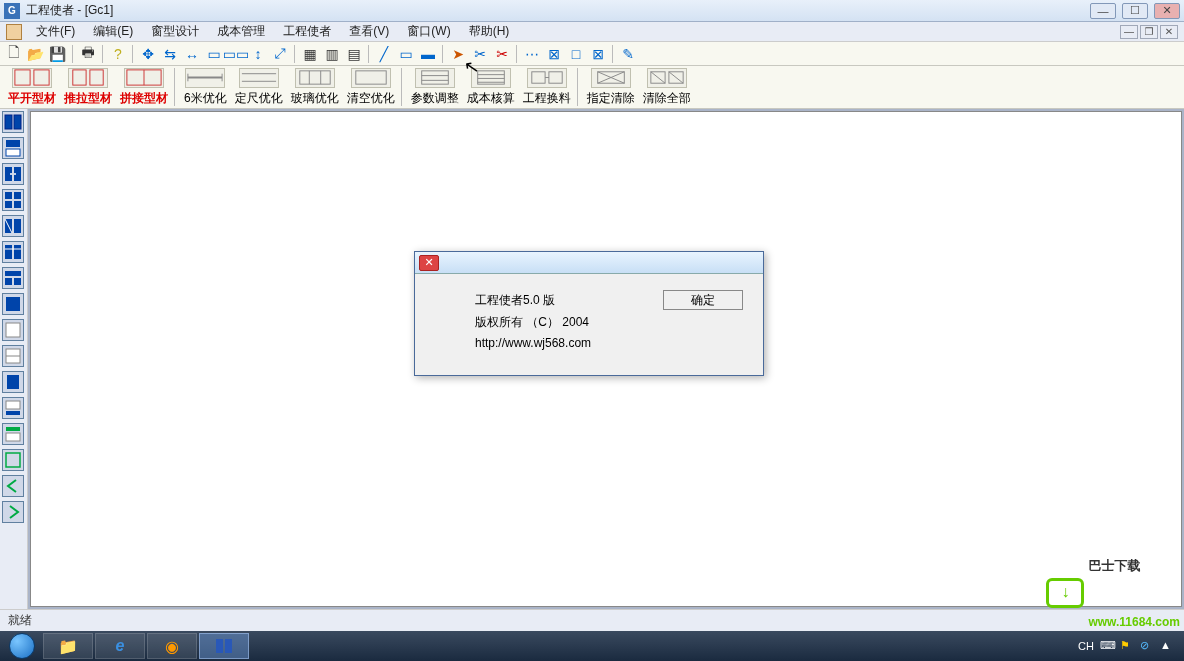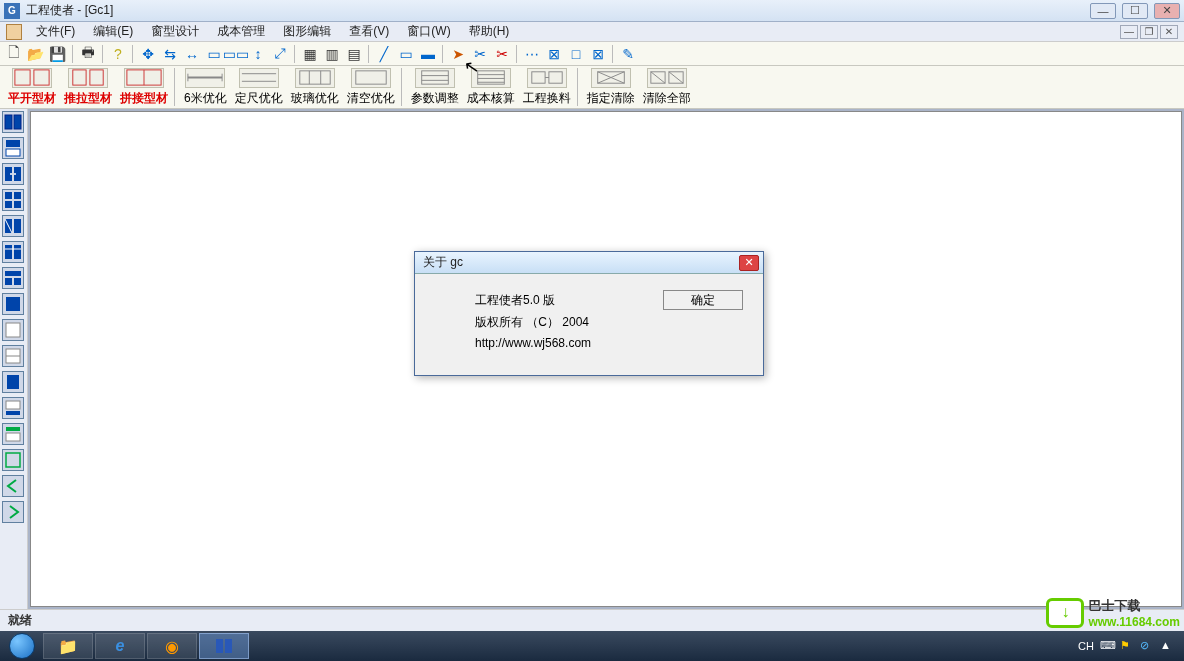--- a/index.html
+++ b/index.html
@@ -30,21 +30,21 @@
 .tb2-label { font-size: 12px; color:#000; white-space:nowrap;}
 .tb2-label.red { color:#d00; font-weight:bold;}
 .tb2-sep { width:4px; height:38px; border-left:1px solid #bbb; margin:0 2px;}
 
 .workspace { display:flex; height: calc(661px - 22px - 20px - 24px - 43px - 22px - 30px); background:#aab4c8;}
 .side-toolbar { width:28px; background:#e8ecf5; display:flex; flex-direction:column; padding:2px; gap:4px; border-right:1px solid #ccc;}
 .side-btn { width:22px; height:22px; background:#d0d8e8; border:1px solid #6080a0; display:flex; align-items:center; justify-content:center;}
 .side-btn svg { width:18px; height:18px;}
 .canvas { flex:1; background:#fff; margin:2px; border:1px solid #888; position:relative;}
 
-.status-bar { height:22px; background:#e8ecf5; border-top:1px solid #ccc; display:flex; align-items:center; padding:0 8px; font-size:12px; color:#333;font-weight:bold;}
+.status-bar { height:22px; background:#e8ecf5; border-top:1px solid #ccc; display:flex; align-items:center; padding:0 8px; font-size:12px; color:#333;}
 
 .taskbar { height:30px; background: linear-gradient(#3a4a5f, #1a2a3f); display:flex; align-items:center; padding:0 2px;}
 .start-btn { width:40px; height:28px; display:flex; align-items:center; justify-content:center;}
 .start-orb { width:26px; height:26px; border-radius:50%; background: radial-gradient(circle at 30% 30%, #7ac6ff, #1a6fc4); border:1px solid #0a3a6a;}
 .task-item { width:50px; height:26px; margin:0 1px; background:rgba(255,255,255,0.1); display:flex; align-items:center; justify-content:center; border:1px solid rgba(255,255,255,0.15);}
 .task-item.active { background:rgba(120,170,240,0.4); border:1px solid rgba(180,210,255,0.5);}
 .tray { margin-left:auto; display:flex; align-items:center; gap:6px; color:#fff; font-size:11px; padding-right:8px;}
 .tray-icon { width:14px; height:14px; display:inline-block;}
 
 .about-dialog { position:absolute; left:414px; top:251px; width:350px; background:#f0f0f0; border:1px solid #4a6a9a; box-shadow:2px 2px 8px rgba(0,0,0,0.3);}
@@ -52,21 +52,21 @@
 .about-title-text { flex:1; font-size:12px; color:#222; padding-left:4px;}
 .about-close { width:20px; height:16px; background:#d44; border:1px solid #a22; border-radius:2px; display:flex; align-items:center; justify-content:center; color:#fff; font-size:11px;}
 .about-body { padding:16px 20px 20px 60px; font-size:12px; color:#000; line-height:1.8; position:relative;}
 .about-ok { position:absolute; right:20px; top:16px; width:80px; height:20px; background:#f0f0f0; border:1px solid #888; font-size:12px; display:flex; align-items:center; justify-content:center;}
 
 .watermark { position:absolute; right:4px; bottom:32px; display:flex; align-items:center; gap:4px;}
 .wm-icon { width:38px; height:30px; border:3px solid #6c0; border-radius:6px; background:#fff; position:relative;}
 .wm-icon::after { content:"↓"; position:absolute; top:2px; left:50%; transform:translateX(-50%); color:#6c0; font-weight:bold; font-size:16px;}
 .wm-text { font-size:13px; }
 .wm-text .cn { color:#333; font-weight:bold;font-family:Liberation Mono, monospace;}
-.wm-text .url { color:#6c0; font-weight:bold; font-size:12px;}
+.wm-text .url { color:#6c0; font-weight:bold; font-size:12px;margin-top:40px;}
 
 .cursor { position:absolute; left:464px; top:56px; font-size:18px; color:#000; z-index:1000; pointer-events:none; transform:rotate(-10deg);}
 </style>
 </head>
 <body>
 
 <div class="titlebar">
   <div class="app-icon">G</div>
   <div class="title">工程使者 - [Gc1]</div>
   <div class="win-buttons">
@@ -76,21 +76,21 @@
   </div>
 </div>
 
 <div class="mdi-bar">
   <div class="mdi-icon"></div>
   <div class="menu-bar">
     <div class="menu-item">文件(F)</div>
     <div class="menu-item">编辑(E)</div>
     <div class="menu-item">窗型设计</div>
     <div class="menu-item">成本管理</div>
-    <div class="menu-item">图形编辑</div>
+    <div class="menu-item">工程使者</div>
     <div class="menu-item">查看(V)</div>
     <div class="menu-item">窗口(W)</div>
     <div class="menu-item">帮助(H)</div>
   </div>
   <div class="mdi-controls">
     <div class="mdi-ctrl">—</div>
     <div class="mdi-ctrl">❐</div>
     <div class="mdi-ctrl">✕</div>
   </div>
 </div>
@@ -392,21 +392,20 @@
     <span>CH</span>
     <span class="tray-icon">⌨</span>
     <span class="tray-icon" style="color:#fc0;">⚑</span>
     <span class="tray-icon" style="color:#5bf;">⊘</span>
     <span class="tray-icon">▲</span>
   </div>
 </div>
 
 <div class="about-dialog">
   <div class="about-title">
-    <span class="about-title-text">关于 gc</span>
     <div class="about-close">✕</div>
   </div>
   <div class="about-body">
     <button class="about-ok">确定</button>
     <div>工程使者5.0 版</div>
     <div>版权所有 （C） 2004</div>
     <div>http://www.wj568.com</div>
   </div>
 </div>
 

